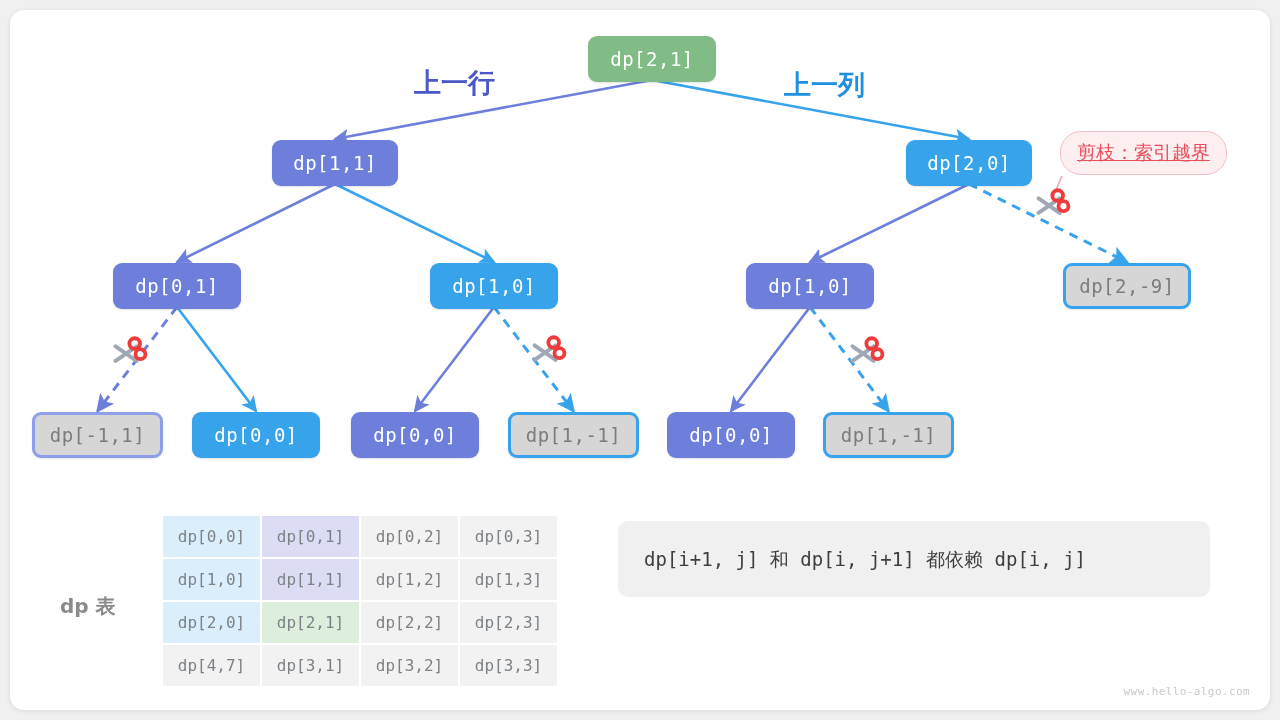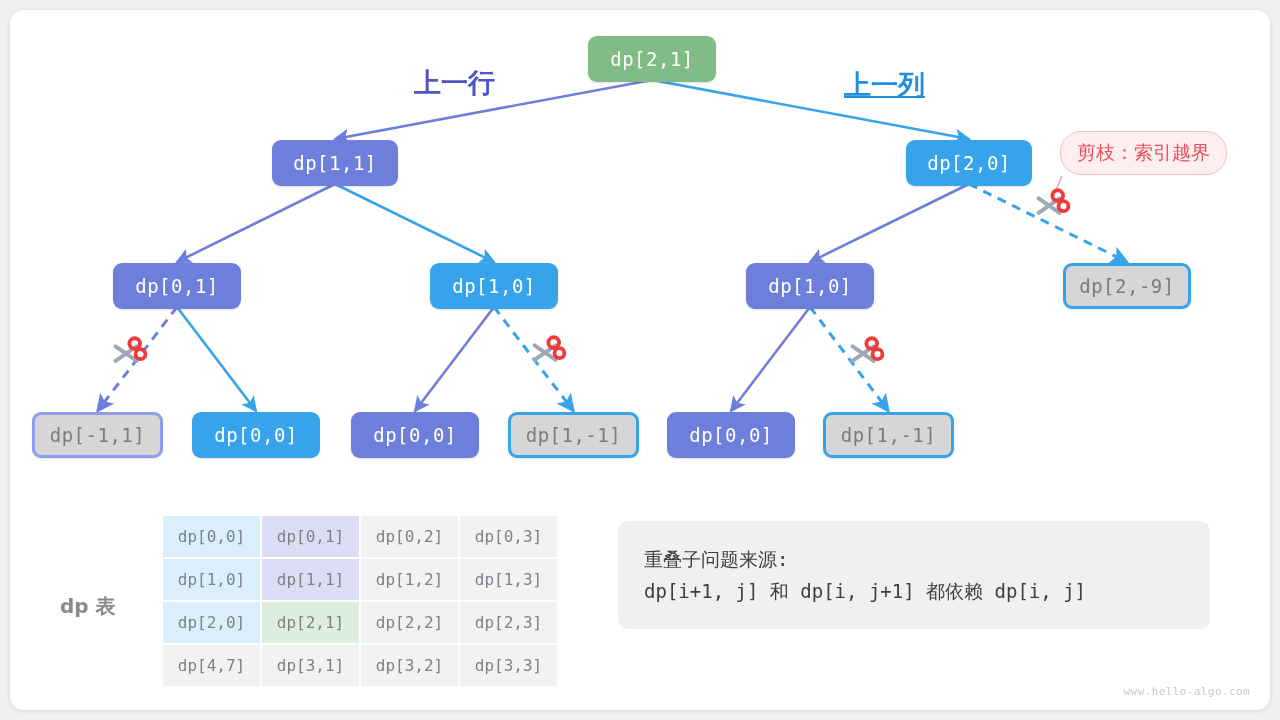--- a/index.html
+++ b/index.html
@@ -84,20 +84,21 @@
     top: 131px;
     box-sizing: border-box;
     padding: 8px 16px;
     background: #fdeef0;
     border: 1.5px solid #f3bfc6;
     border-radius: 21px;
     color: #e8505b;
     font-size: 19px;
     font-family: "DejaVu Sans", "Liberation Sans", sans-serif;
     white-space: nowrap;
+    text-decoration: underline;
   }
 
   
   .scissors { position: absolute; width: 46px; height: 46px; }
 
   
   #dp-table {
     position: absolute;
     left: 161px;
     top: 514px;
@@ -228,21 +229,21 @@
         <div class="node gray blueborder" style="left: 508px; top: 412px; width: 131px;">
           <span>dp[1,-1]</span>
         </div>
         <div class="node purple" style="left: 667px; top: 412px; width: 128px;">
           <span>dp[0,0]</span>
         </div>
         <div class="node gray blueborder" style="left: 823px; top: 412px; width: 131px;">
           <span>dp[1,-1]</span>
         </div>
         <div class="edge-label purple" style="left: 414px; top: 65px;">上一行</div>
-        <div class="edge-label blue" style="left: 844px; top: 67px; text-decoration: underline;">上一列</div>
+        <div class="edge-label blue" style="left: 784px; top: 67px;">上一列</div>
       </div>
     <div id="scissors-layer">
         <div class="scissors" style="left: 1028px; top: 186px;"><svg viewBox="0 0 48 48" width="46" height="46">
             <g stroke="#9fa8b4" stroke-width="4.2" stroke-linecap="round" fill="none">
               <line x1="11" y1="28" x2="33" y2="13"></line>
               <line x1="11" y1="13" x2="33" y2="28"></line>
             </g>
             <circle cx="31" cy="10" r="5.6" fill="none" stroke="#ef3b3b" stroke-width="4"></circle>
             <circle cx="37" cy="21" r="5.2" fill="none" stroke="#ef3b3b" stroke-width="4"></circle>
           </svg></div>
@@ -300,19 +301,18 @@
           <tr>
             <td class="c-gray">dp[4,7]</td>
             <td class="c-gray">dp[3,1]</td>
             <td class="c-gray">dp[3,2]</td>
             <td class="c-gray">dp[3,3]</td>
           </tr>
         </tbody>
     </table>
 
     <div id="note-box">
-      <div class="line">重叠子问题来源:</div>
       <div class="line">dp[i+1, j] 和 dp[i, j+1] 都依赖 dp[i, j]</div>
     </div>
 
     <div id="watermark">www.hello-algo.com</div>
   </div>
 </div>
 
 </body></html>

